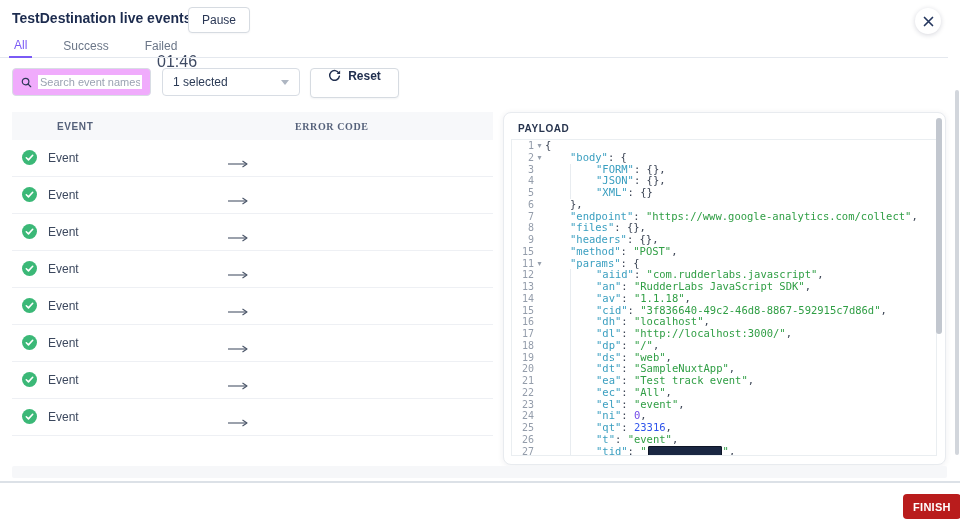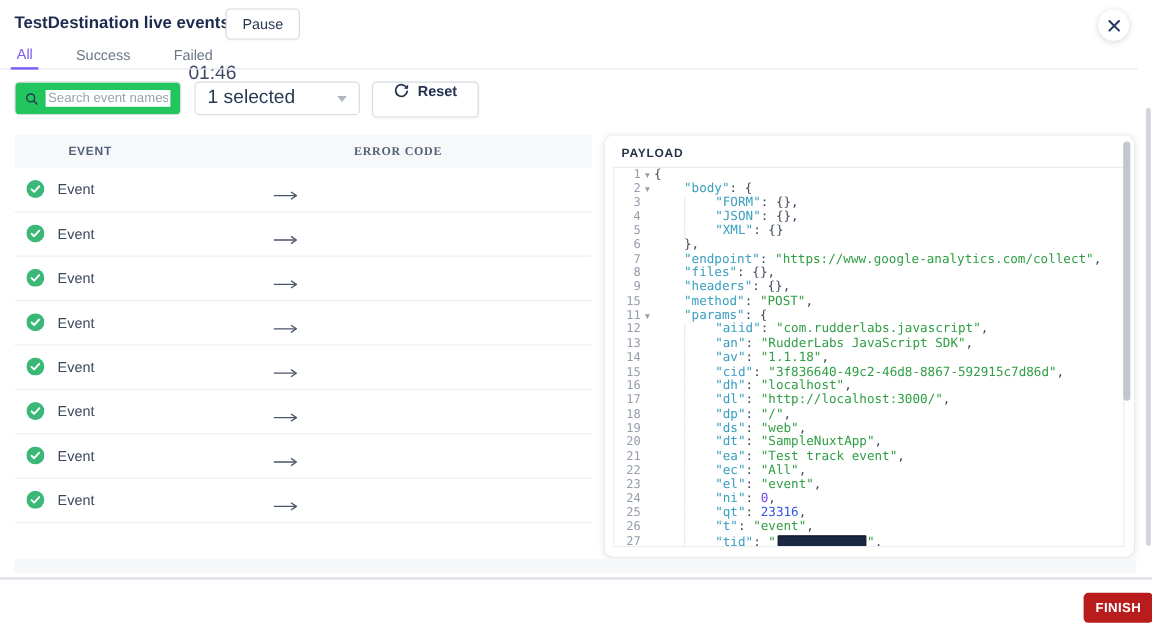--- a/index.html
+++ b/index.html
@@ -14,26 +14,26 @@
   .close-btn{left:915px;top:8px;width:26px;height:26px;border-radius:50%;background:#fff;
     box-shadow:0 1px 5px rgba(20,30,60,.18);display:flex;align-items:center;justify-content:center;cursor:pointer;}
 
   
   .tabs{left:0;top:36px;right:12px;height:21px;border-bottom:1px solid #e4e8ee;display:flex;gap:26px;padding-left:9px;align-items:center;}
   .tab{font-size:12px;color:#6b7688;padding:3px 5px 4px;cursor:pointer;}
   .tab.active{color:#7a5af5;border-bottom:2px solid #7a5af5;}
 
   
   .search-box{left:12px;top:68px;width:139px;height:28px;border:1px solid #d8dde4;border-radius:4px;
-    background:#22c55e;display:flex;align-items:center;padding:0 8px;box-sizing:border-box;}
+    background:#f0abfc;display:flex;align-items:center;padding:0 8px;box-sizing:border-box;}
   .search-box input{border:none;outline:none;width:100%;font-size:11px;color:#2a3755;margin-left:6px;
     font-family:"Liberation Sans",sans-serif;}
   .search-box input::placeholder{color:#9aa3b2;}
   .dropdown{left:162px;top:68px;width:138px;height:28px;border:1px solid #d8dde4;border-radius:4px;background:#fff;
-    display:flex;align-items:center;justify-content:space-between;padding:12px 10px;box-sizing:border-box;font-size:16px;color:#2b3a55;cursor:pointer;}
+    display:flex;align-items:center;justify-content:space-between;padding:12px 10px;box-sizing:border-box;font-size:12px;color:#2b3a55;cursor:pointer;}
   .caret-down{width:0;height:0;border-left:4px solid transparent;border-right:4px solid transparent;border-top:5px solid #aeb6c2;}
   .reset-btn{left:310px;top:68px;width:87px;height:28px;border:1px solid #d6dbe1;border-radius:4px;background:#fff;
     display:flex;align-items:flex-start;justify-content:center;gap:7px;font-size:12px;font-weight:bold;color:#223050;
     box-shadow:0 1px 2px rgba(20,30,60,.05);cursor:pointer;}
 
   
   .tbl-header{left:12px;top:112px;width:481px;height:28px;background:#f7f8fa;display:flex;align-items:center;}
   .tbl-header .col{font-size:10px;font-weight:bold;color:#55617a;letter-spacing:.6px;}
   .col-event{position:absolute;left:45px;}
   .col-error{position:absolute;left:283px;font-family:Liberation Serif, serif;}

